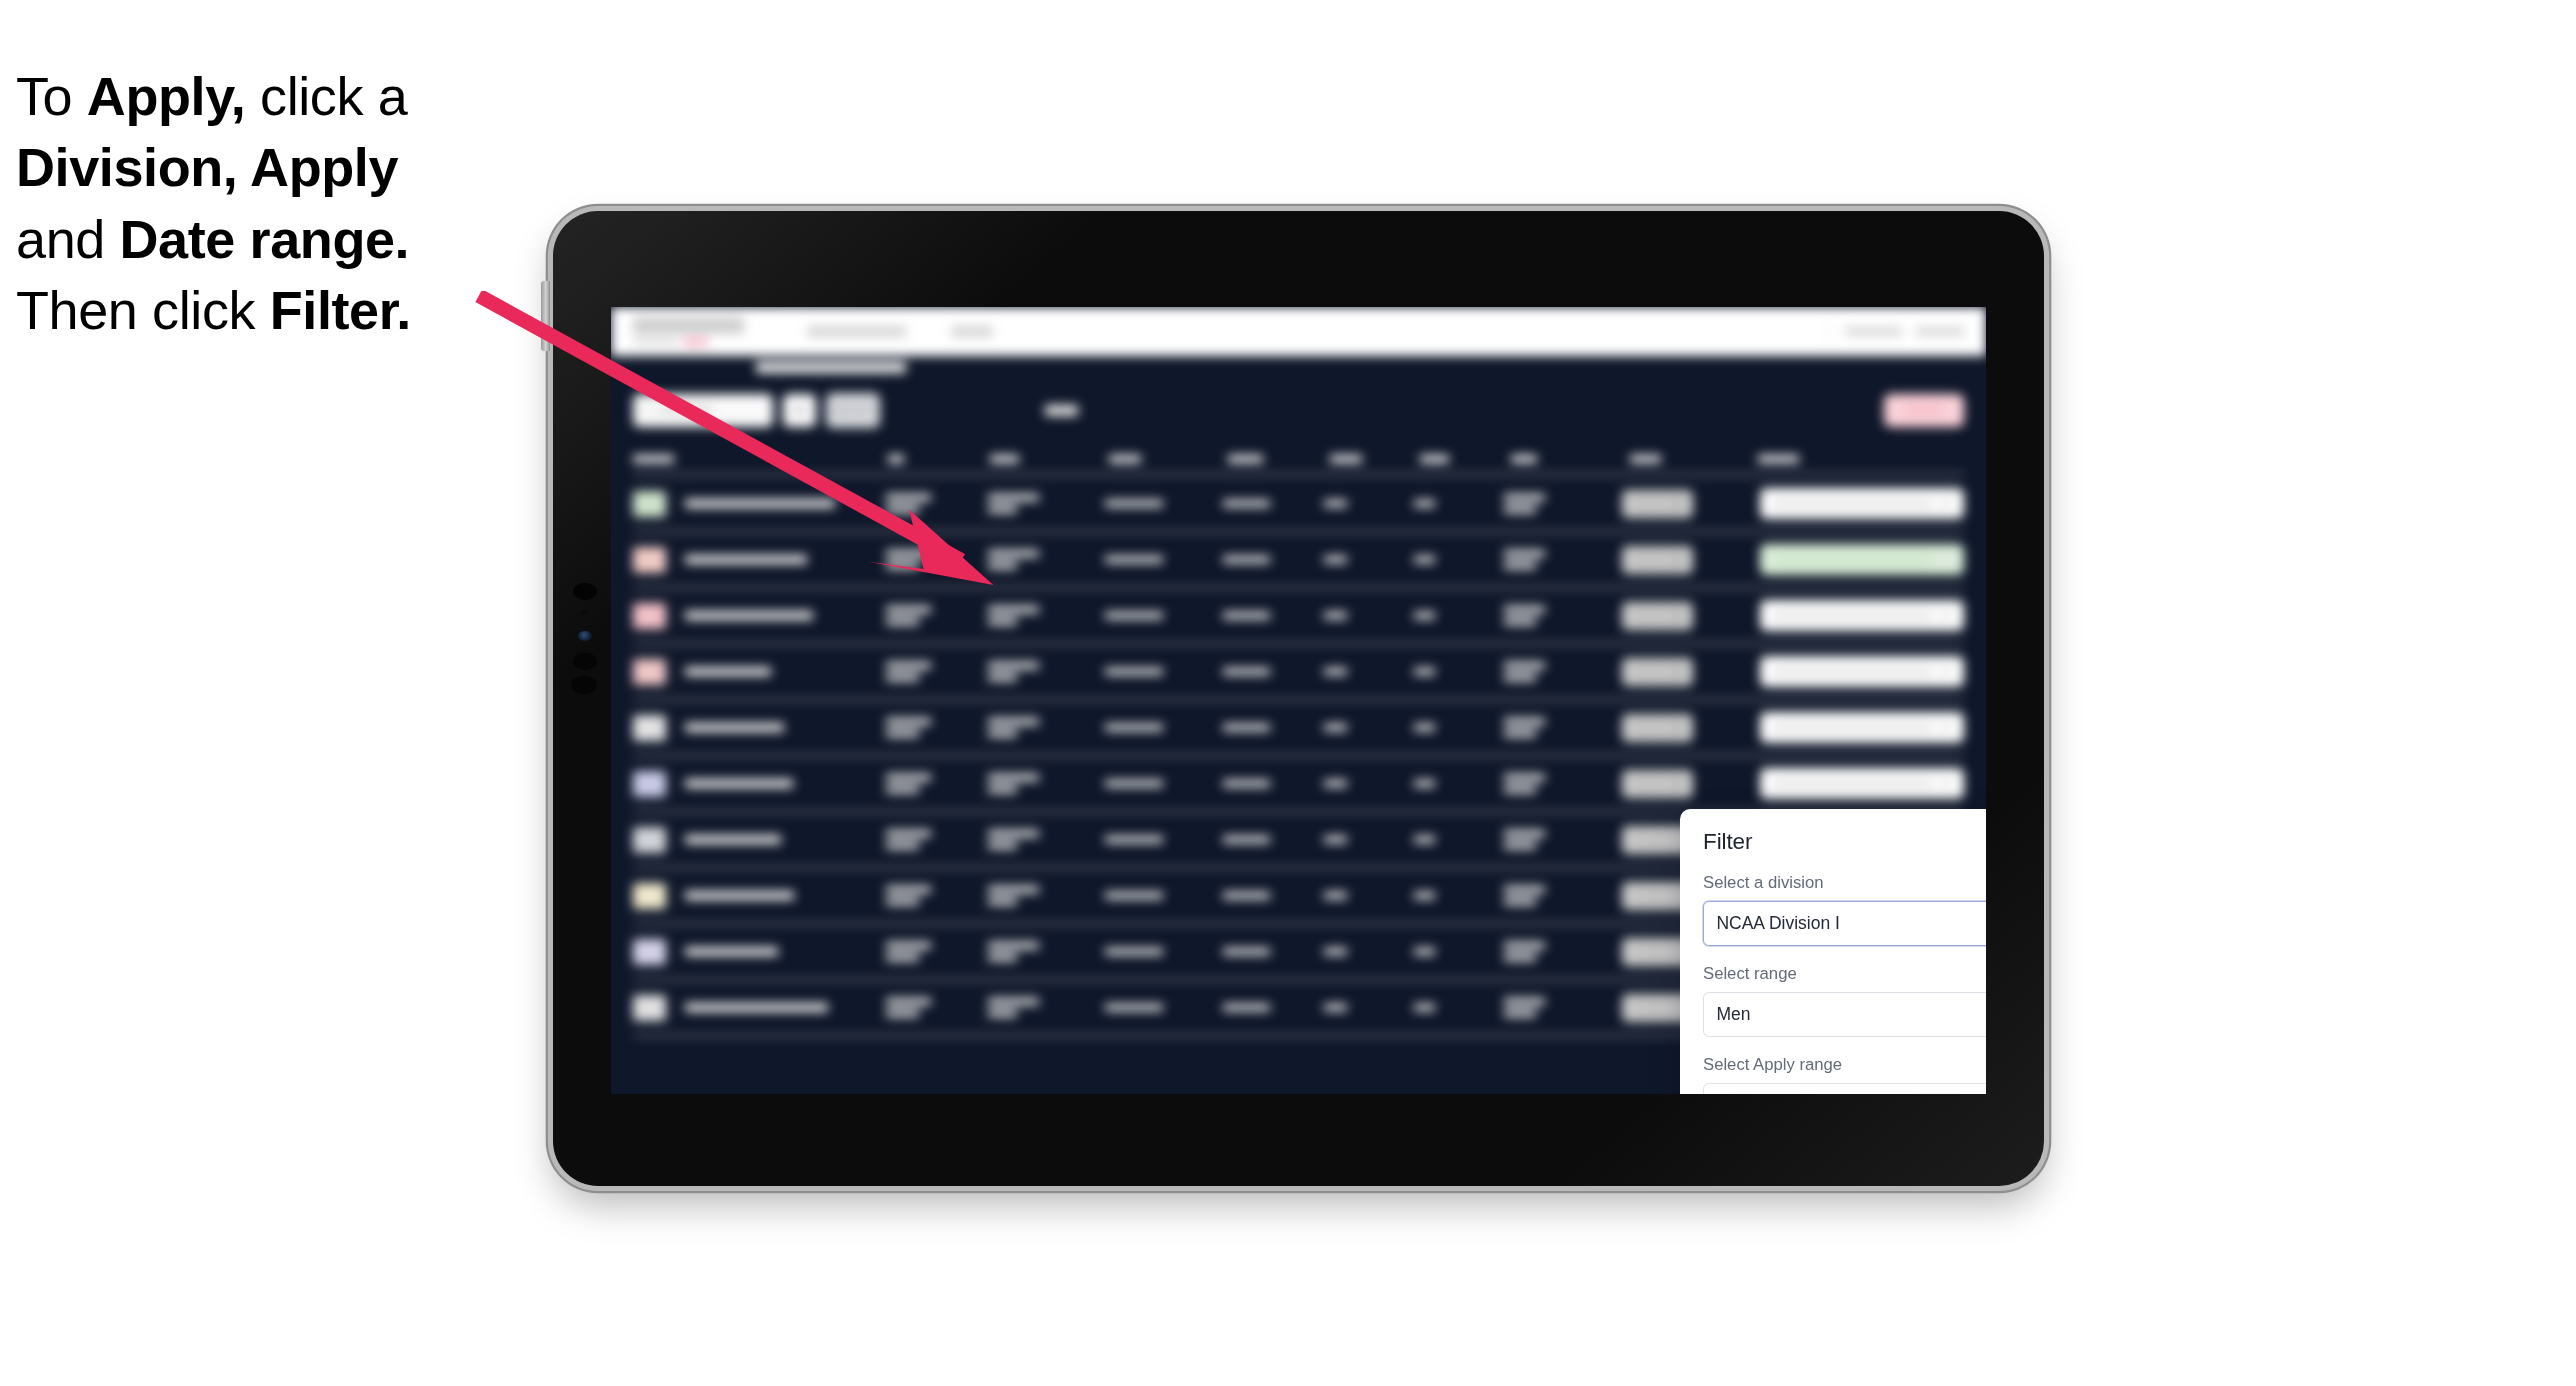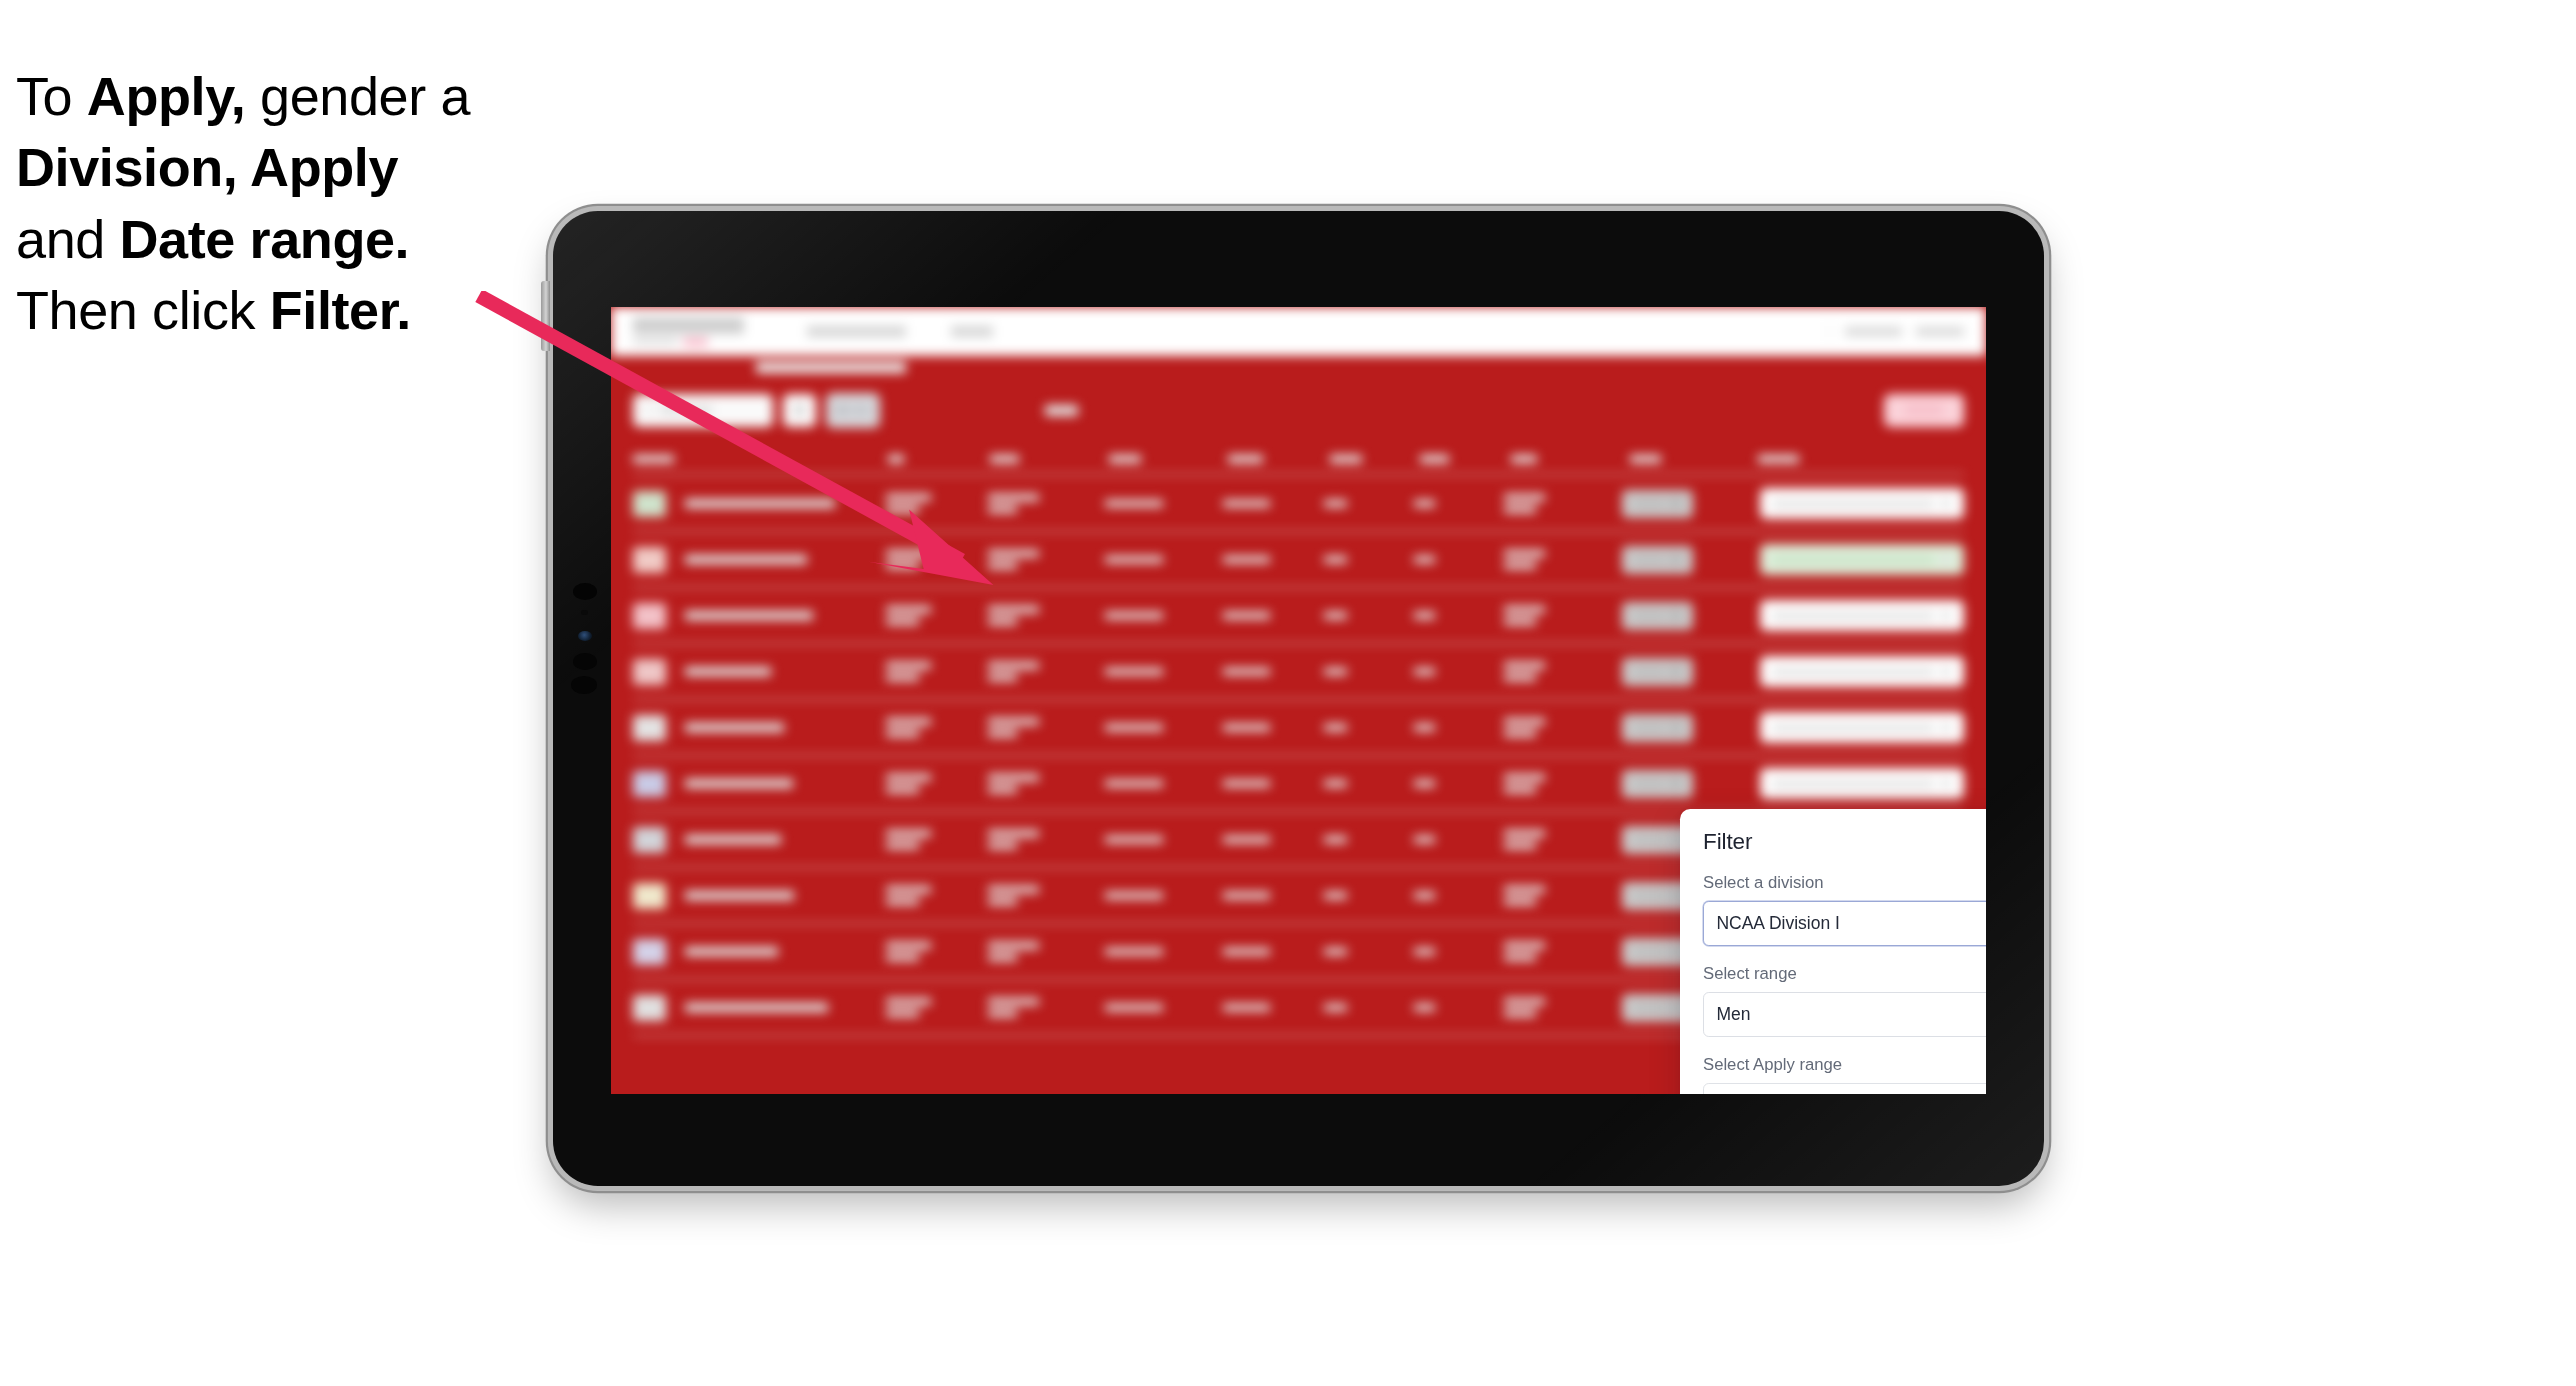--- a/index.html
+++ b/index.html
@@ -81,21 +81,21 @@
   #sensor-cam-mid   { left: 19.6px; top: 442px; width: 24px; height: 16.7px; }
   #sensor-cam-bot   { left: 18px; top: 465px; width: 26px; height: 17.5px; }
 
   
   #tablet-screen {
     position: absolute;
     left: 58px;
     top: 96px;
     width: 1375px;
     height: 787px;
-    background: #b91c1c;
+    background: #0f172a;
     overflow: hidden;
   }
 
   
   #app-blur-layer {
     position: absolute;
     inset: 0;
     filter: blur(5.1px);
     -webkit-filter: blur(5.1px);
   }
@@ -228,21 +228,21 @@
     height: 45px; border: 1.2px solid #dfe2e7; border-radius: 5.8px;
     display: flex; align-items: center; padding: 0 12.4px; gap: 10.2px;
     background: #ffffff; cursor: pointer;
   }
 </style>
 </head>
 <body>
 
 <div id="instruction-caption">
   <div>
-    <span>To </span><span class="bold">Apply,</span><span> gender a</span>
+    <span>To </span><span class="bold">Apply,</span><span> click a</span>
   </div>
   <div>
     <span class="bold">Division, Apply</span>
   </div>
   <div>
     <span>and </span><span class="bold">Date range.</span>
   </div>
   <div>
     <span>Then click </span><span class="bold">Filter.</span>
   </div>

